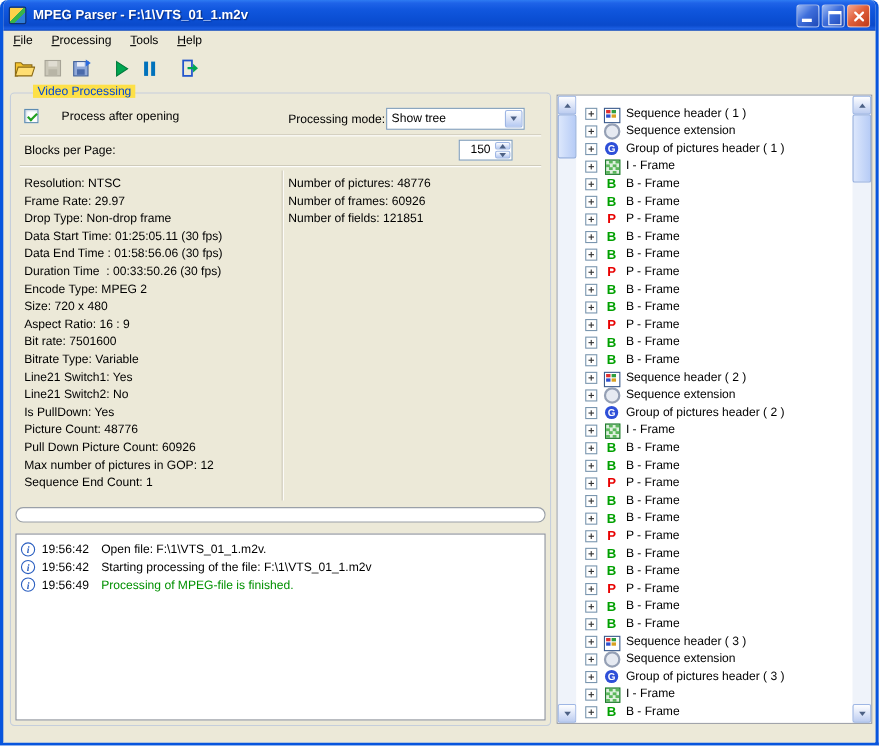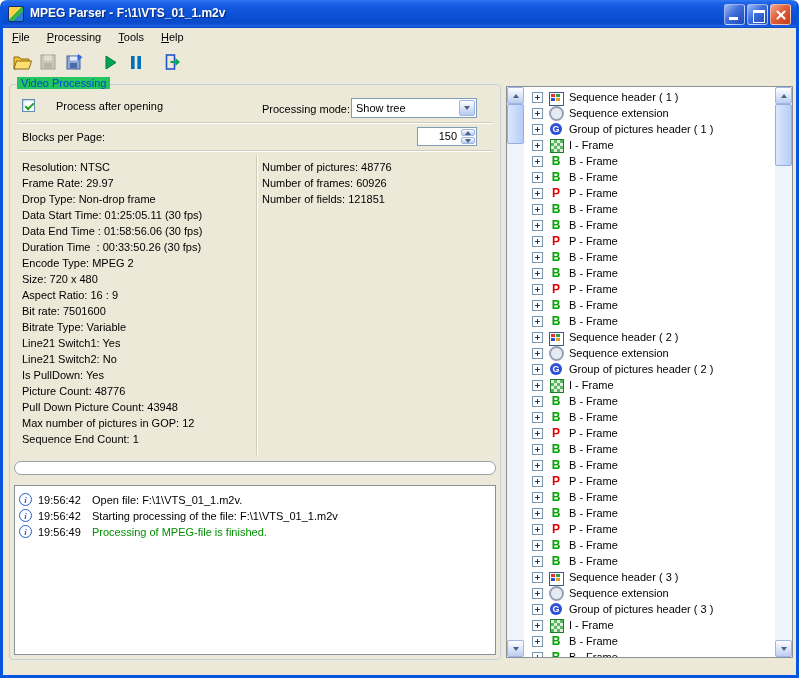--- a/index.html
+++ b/index.html
@@ -49,21 +49,21 @@
   
   .toolbar { position:absolute; left:0; right:0; top:47px; height:29px; display:flex; align-items:center; padding-left:6px; }
   .tb-btn { width:26px; height:25px; border:none; background:transparent; padding:0; display:inline-flex; align-items:center; justify-content:center; }
   .tb-btn.gap { margin-left:10px; }
   .tb-btn.disabled svg { opacity:.75; }
   
   .groupbox {
     position:absolute; left:6px; top:84px; width:492px; height:576px;
     border:1px solid #C5CEDB; border-radius:4px;
   }
-  .gb-title { position:absolute; top:-8px; left:7px; background:#22c55e; padding:0 4px; color:#0046D5; }
+  .gb-title { position:absolute; top:-8px; left:20px; background:#fde047; padding:0 4px; color:#0046D5; }
   .cb-row { position:absolute; left:12px; top:14px; display:flex; align-items:center; }
   .cb {
     position:relative; width:13px; height:13px; background:#fff;
     border:1px solid #5E8CB1; box-shadow:inset 1px 1px 2px rgba(120,150,185,.45);
   }
   .cb.checked::after {
     content:""; position:absolute; left:4px; top:1px; width:3px; height:7px;
     border:solid #21A121; border-width:0 2px 2px 0; transform:rotate(45deg);
   }
   .cb-label { margin-left:5px;padding-left:16px; }
@@ -75,21 +75,21 @@
     background:linear-gradient(180deg,#FDFEFF,#D7E1F7 55%,#B4C9F2); border:1px solid #9EB6E4;
     display:flex; align-items:center; justify-content:center;
   }
   .tri { display:block; width:0; height:0; }
   .tri-down { border-left:3px solid transparent; border-right:3px solid transparent; border-top:4px solid #4D6185; }
   .tri-up   { border-left:3px solid transparent; border-right:3px solid transparent; border-bottom:4px solid #4D6185; }
   .hsep { position:absolute; left:8px; right:8px; height:2px; border-top:1px solid #CFCBBB; border-bottom:1px solid #FFF; }
   .hsep.s1 { top:37px; } .hsep.s2 { top:65px; }
   .vsep { position:absolute; left:246px; top:70px; bottom:204px; width:2px; border-left:1px solid #CFCBBB; border-right:1px solid #FFF; }
   .bpp-label { position:absolute; left:12px; top:46px; }
-  .spin { position:absolute; left:407px; top:42px; width:60px; height:19px; background:#fff; border:1px solid #7F9DB9; }
+  .spin { position:absolute; left:407px; top:42px; width:49px; height:19px; background:#fff; border:1px solid #7F9DB9; }
   .spin-val { position:absolute; right:19px; top:0; line-height:17px; }
   .spin-btns { position:absolute; right:1px; top:1px; bottom:1px; width:14px; display:flex; flex-direction:column; }
   .spin-up,.spin-down {
     flex:1; display:flex; align-items:center; justify-content:center;
     background:linear-gradient(180deg,#FDFEFF,#D7E1F7 55%,#B4C9F2); border:1px solid #9EB6E4; border-radius:2px;
   }
   .spin-down { margin-top:1px; }
   .info-col { position:absolute; top:74px; line-height:16px; }
   .info-left-col { left:12px; } .info-right-col { left:252px; }
   .info-line { height:16px; white-space:pre; }
@@ -114,21 +114,21 @@
     height:17px; flex:none; display:flex; align-items:center; justify-content:center;
     background:linear-gradient(180deg,#FEFEFF,#D7E1F7 60%,#BDCDF0); border:1px solid #9EB6E4; border-radius:2px;
   }
   .sb-track { flex:1; position:relative; }
   .sb-thumb {
     position:absolute; left:0; right:0; top:0;
     background:linear-gradient(90deg,#DCE7FC,#B7CCF6); border:1px solid #94AEDE; border-radius:2px;
   }
   .sb.left  .sb-thumb { height:40px; }
   .sb.right .sb-thumb { height:62px; }
-  .tree { flex:1; overflow:hidden; padding-top:2px; background:#fff; }
+  .tree { flex:1; overflow:hidden; padding-top:8px; background:#fff; }
   .tree-row { height:16px; display:flex; align-items:center; padding-left:8px; white-space:nowrap; }
   .plus { position:relative; width:11px; height:11px; background:#fff; border:1px solid #7A96AF; flex:none; }
   .plus::before { content:""; position:absolute; left:2px; top:4px; width:5px; height:1px; background:#333; }
   .plus::after  { content:""; position:absolute; left:4px; top:2px; width:1px; height:5px; background:#333; }
   .tree-icon { position:relative; width:18px; height:15px; margin:0 2px 0 4px; flex:none;
                display:flex; align-items:center; justify-content:center; }
   .tree-label { margin-left:2px; }
   .b-frame .tree-icon::before { content:"B"; color:#00A000; font-weight:bold; font-size:12px; }
   .p-frame .tree-icon::before { content:"P"; color:#E80000; font-weight:bold; font-size:12px; }
   .gop-header .tree-icon::before {
@@ -275,21 +275,21 @@
         <div class="info-line">Bitrate Type: Variable</div>
 
         <div class="info-line">Line21 Switch1: Yes</div>
 
         <div class="info-line">Line21 Switch2: No</div>
 
         <div class="info-line">Is PullDown: Yes</div>
 
         <div class="info-line">Picture Count: 48776</div>
 
-        <div class="info-line">Pull Down Picture Count: 43948</div>
+        <div class="info-line">Pull Down Picture Count: 60926</div>
 
         <div class="info-line">Max number of pictures in GOP: 12</div>
 
         <div class="info-line">Sequence End Count: 1</div>
       </div>
     <div class="info-col info-right-col">
 
         <div class="info-line">Number of pictures: 48776</div>
 
         <div class="info-line">Number of frames: 60926</div>

